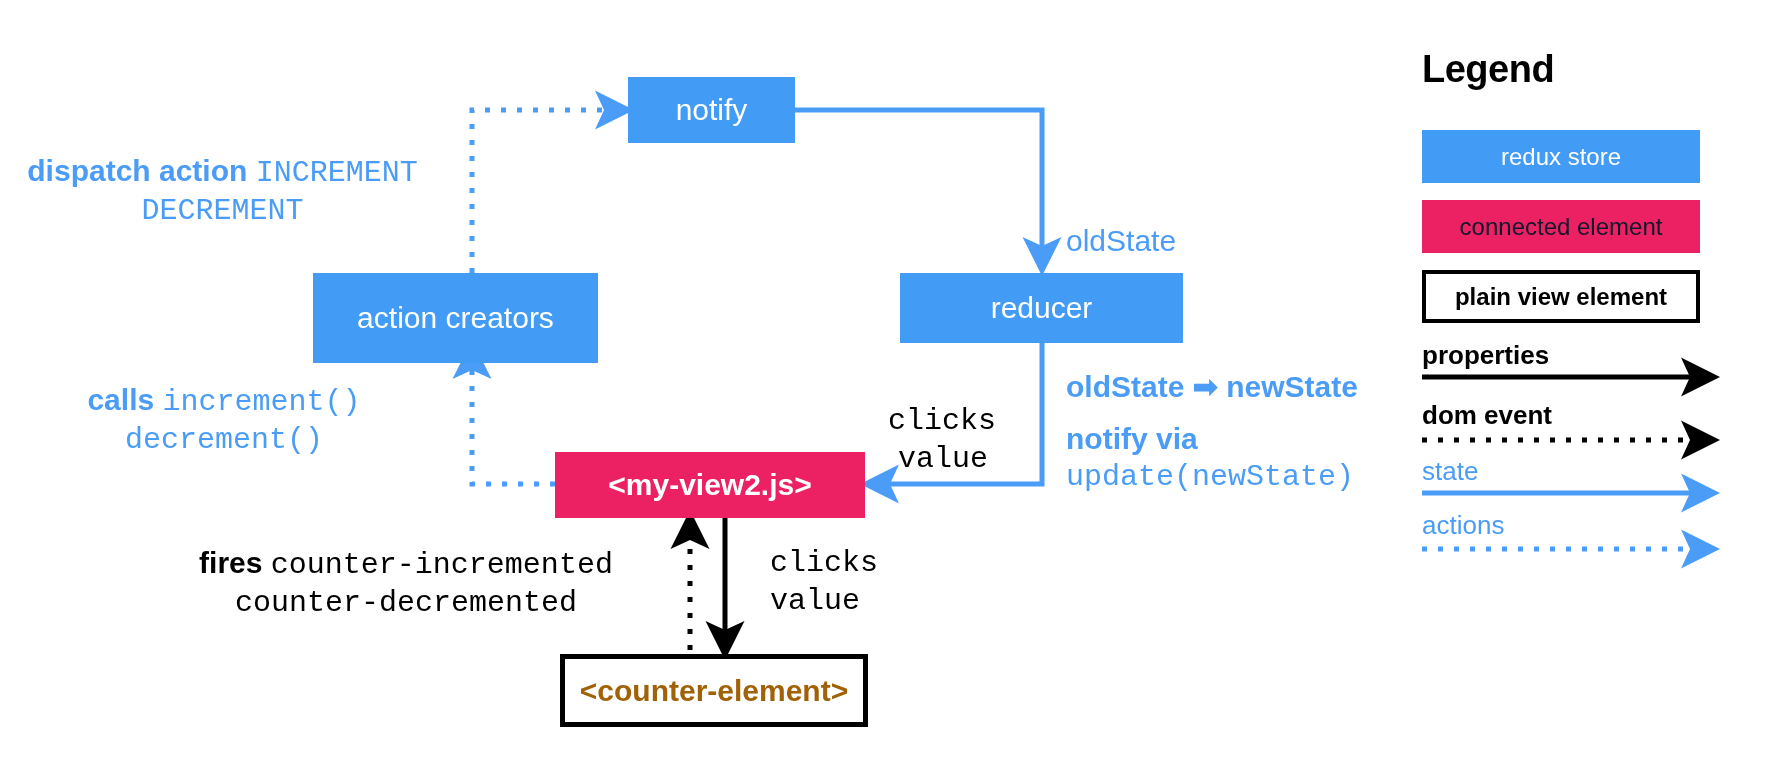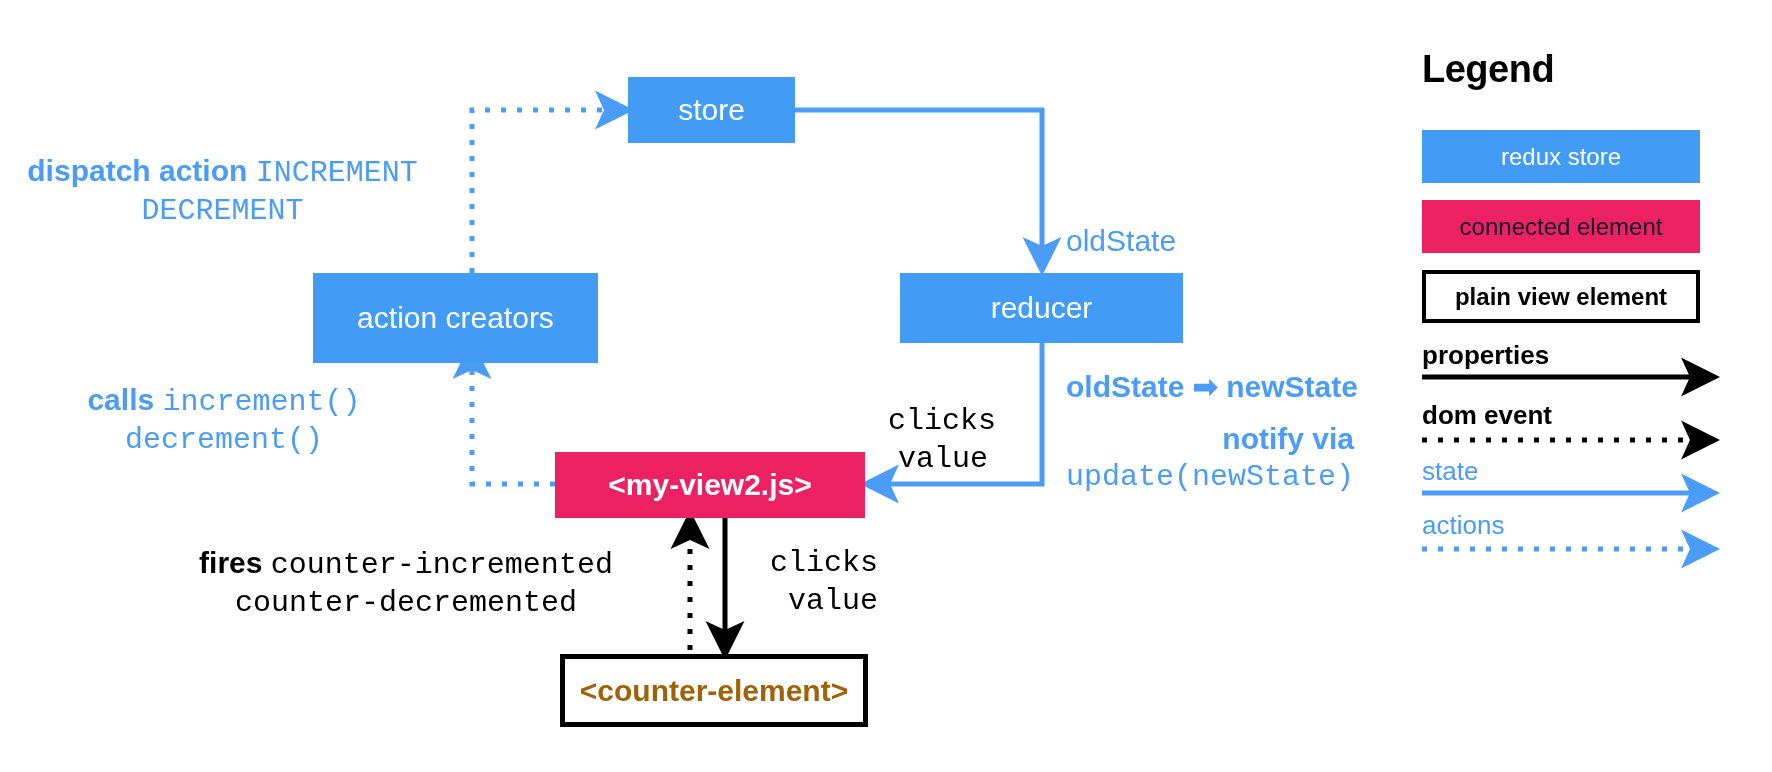--- a/index.html
+++ b/index.html
@@ -49,21 +49,20 @@
     color: #a16207;
     border: 5px solid #000000;
     font-size: 30px;
     font-weight: bold;
   }
   .lbl {
     position: absolute;
     font-family: "Liberation Sans", sans-serif;
     white-space: nowrap;
     line-height: 1.28;
-    text-align: right;
   }
   .lbl-blue { color: #4a9cf6; }
   .lbl-black { color: #000000; }
   .mono {
     font-family: "Liberation Mono", "DejaVu Sans Mono", monospace;
   }
   .bold { font-weight: bold; }
   .sz30 { font-size: 30px; }
   .right-align { text-align: center; }
   .legend-title {
@@ -146,21 +145,21 @@
     </g>
     <g stroke="#4a9cf6" fill="none">
       <path d="M 1422,493 L 1700,493" stroke-width="5" marker-end="url(#ah-blue)"></path>
     </g>
     <g stroke="#4a9cf6" fill="none">
       <path d="M 1422,549 L 1700,549" stroke-width="5" stroke-dasharray="5 11" marker-end="url(#ah-blue-dot)"></path>
     </g>
   </svg>
 
   <div class="node node-store" style="left:628px; top:77px; width:167px; height:66px;">
-    <span>store</span>
+    <span>notify</span>
   </div>
 
   <div class="node node-store" style="left:313px; top:273px; width:285px; height:90px;">
     <span>action creators</span>
   </div>
 
   <div class="node node-store" style="left:900px; top:273px; width:283px; height:70px;">
     <span>reducer</span>
   </div>
 

